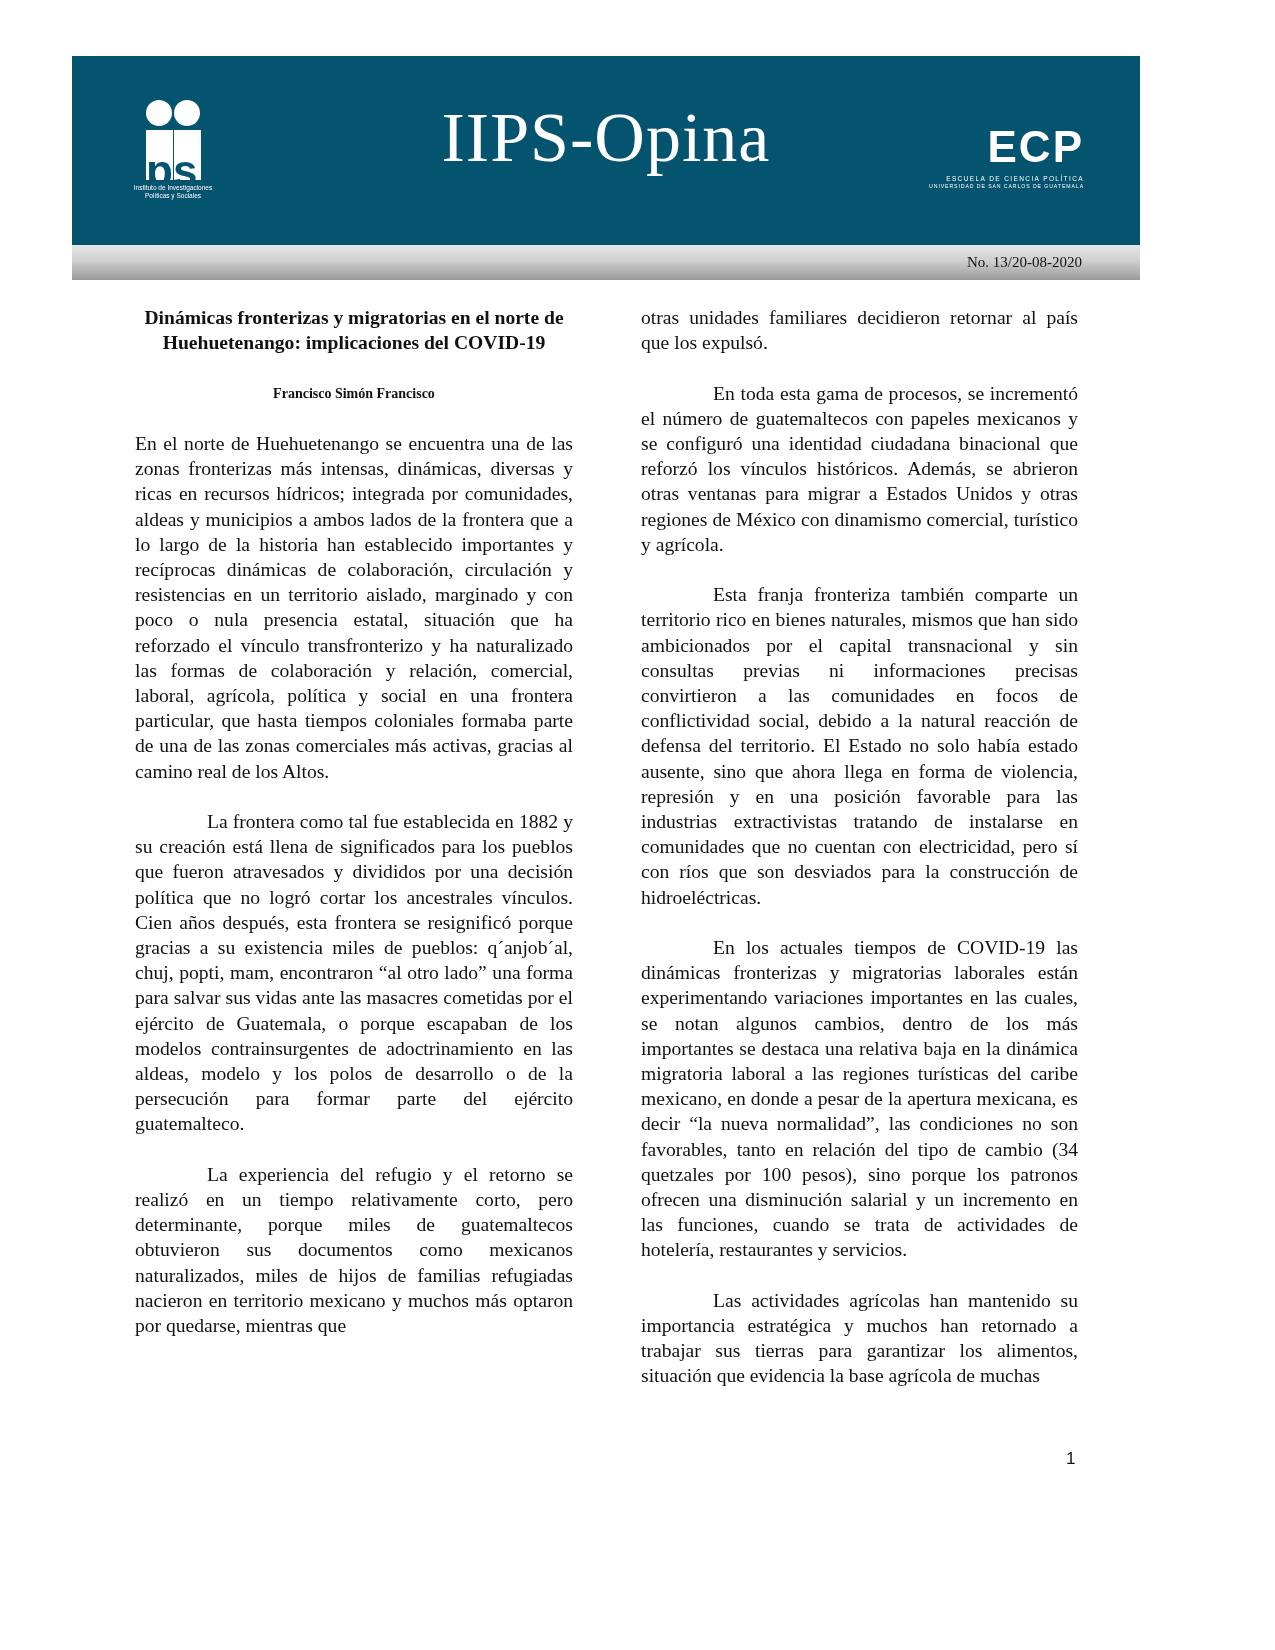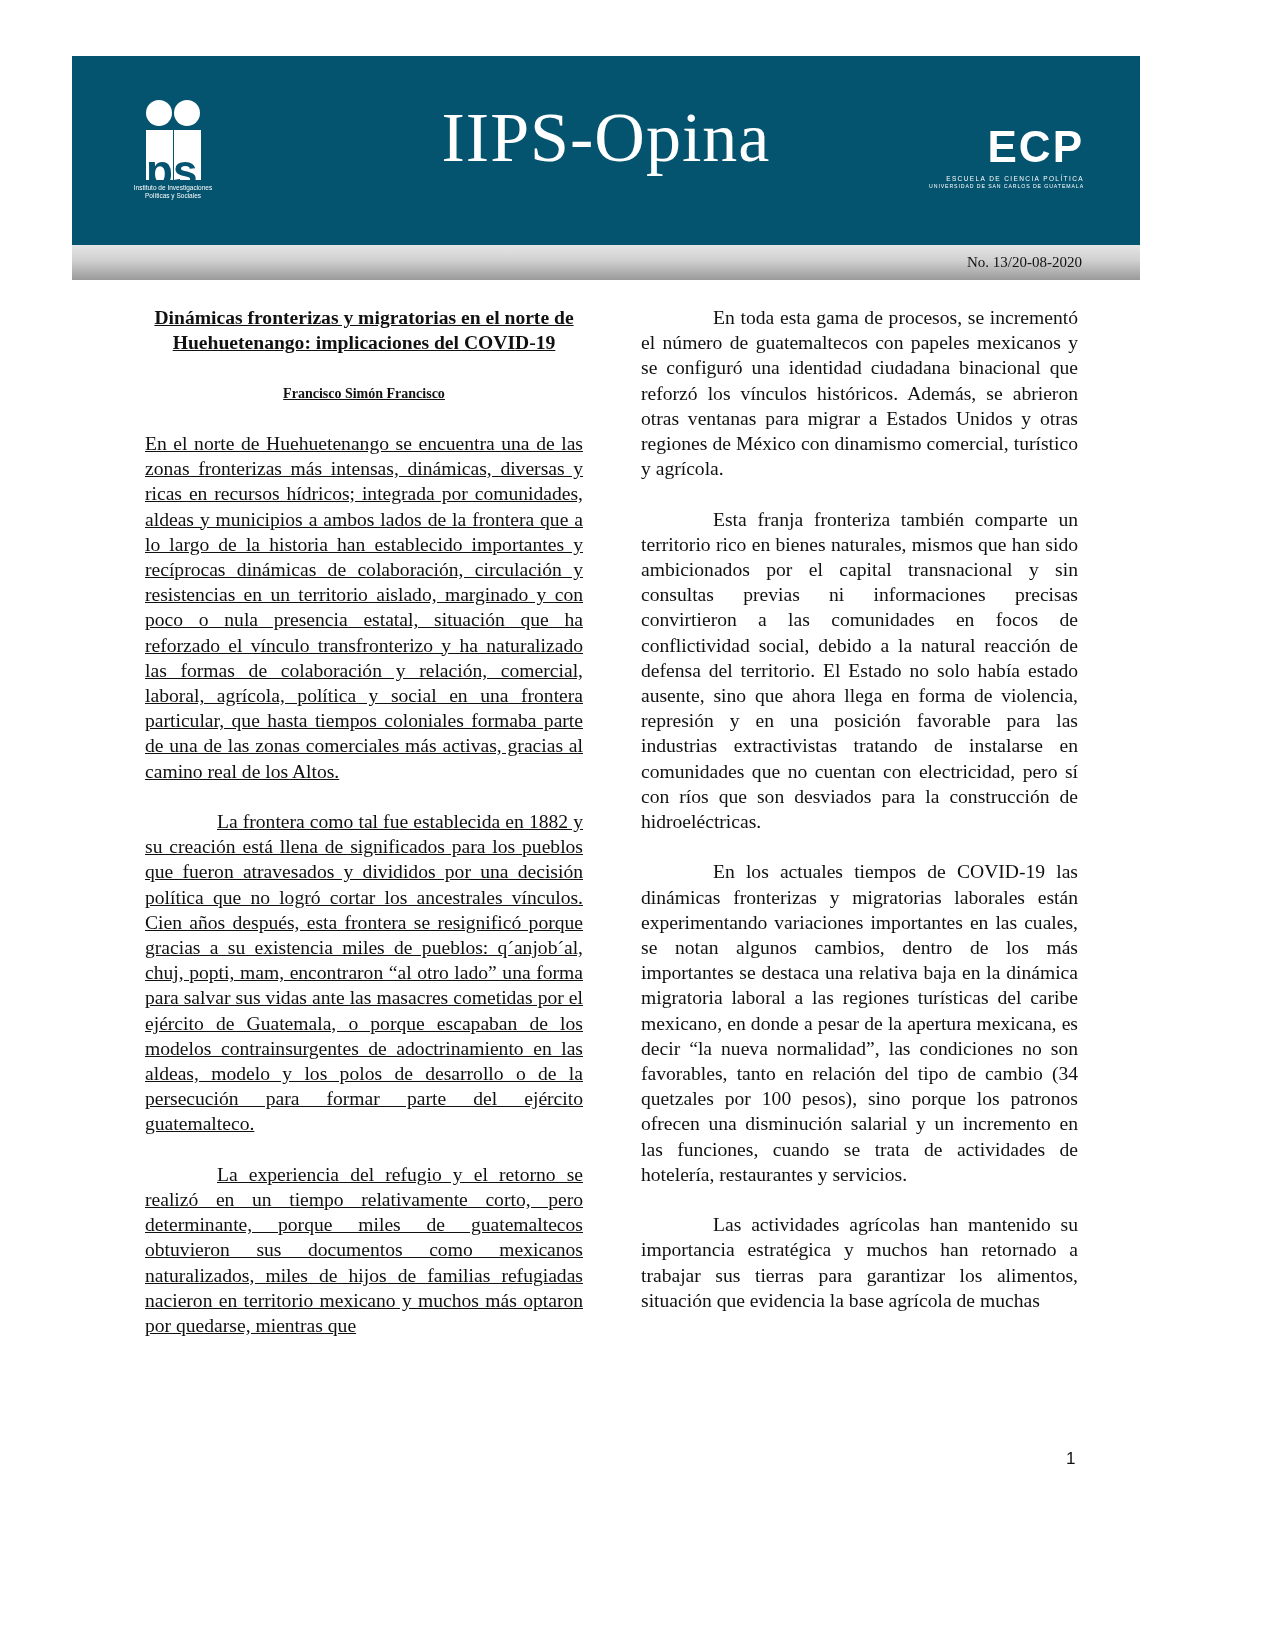--- a/index.html
+++ b/index.html
@@ -22,21 +22,21 @@
 
     .title { position: absolute; left: 0; width: 100%; top: 42px; text-align: center; font-family: "Liberation Serif", serif; font-size: 70px; color: #fff; letter-spacing: 1px; }
 
     .ecp-logo { position: absolute; right: 56px; top: 66px; width: 155px; }
     .ecp-word { font-family: "Liberation Sans", sans-serif; font-weight: bold; font-size: 44px; line-height: 50px; color: #fff; letter-spacing: 2px; text-align: right; }
     .ecp-sub1, .ecp-sub2 { font-family: "Liberation Sans", sans-serif; color: #fff; text-align: right; white-space: nowrap; }
     .ecp-sub1 { font-size: 6.5px; letter-spacing: 1.4px; margin-top: 3px; }
     .ecp-sub2 { font-size: 5.2px; letter-spacing: 0.9px; margin-top: 1px; }
 
     .col { position: absolute; top: 305px; font-size: 19.6px; line-height: 25.2px; text-align: justify; }
-    .col-left { left: 145px; width: 438px; text-decoration: underline; }
+    .col-left { left: 135px; width: 438px; }
     .col-right { left: 641px; width: 437px; }
     .col p { margin: 0 0 25.2px 0; }
     .col p.indent { text-indent: 72px; }
     .col p.nomargin { margin-bottom: 0; }
 
     .art-title { text-align: center; font-weight: bold; font-size: 19.6px; line-height: 25.2px; margin: 0 0 25.2px 0; }
     .author { text-align: center; font-weight: bold; font-size: 14px; line-height: 25.2px; margin: 0 0 25.2px 0; }
 
     .page-num { position: absolute; left: 1066px; top: 1449px; font-family: "Liberation Sans", sans-serif; font-size: 17px; color: #111; }
   </style>
@@ -73,19 +73,20 @@
   <div class="art-title">Dinámicas fronterizas y migratorias en el norte de Huehuetenango: implicaciones del COVID-19</div>
   <div class="author">
     <div>Francisco Simón Francisco</div>
   </div>
   <p>En el norte de Huehuetenango se encuentra una de las zonas fronterizas más intensas, dinámicas, diversas y ricas en recursos hídricos; integrada por comunidades, aldeas y municipios a ambos lados de la frontera que a lo largo de la historia han establecido importantes y recíprocas dinámicas de colaboración, circulación y resistencias en un territorio aislado, marginado y con poco o nula presencia estatal, situación que ha reforzado el vínculo transfronterizo y ha naturalizado las formas de colaboración y relación, comercial, laboral, agrícola, política y social en una frontera particular, que hasta tiempos coloniales formaba parte de una de las zonas comerciales más activas, gracias al camino real de los Altos.</p>
   <p class="indent">La frontera como tal fue establecida en 1882 y su creación está llena de significados para los pueblos que fueron atravesados y divididos por una decisión política que no logró cortar los ancestrales vínculos. Cien años después, esta frontera se resignificó porque gracias a su existencia miles de pueblos: q´anjob´al, chuj, popti, mam, encontraron “al otro lado” una forma para salvar sus vidas ante las masacres cometidas por el ejército de Guatemala, o porque escapaban de los modelos contrainsurgentes de adoctrinamiento en las aldeas, modelo y los polos de desarrollo o de la persecución para formar parte del ejército guatemalteco.</p>
   <p class="indent nomargin">La experiencia del refugio y el retorno se realizó en un tiempo relativamente corto, pero determinante, porque miles de guatemaltecos obtuvieron sus documentos como mexicanos naturalizados, miles de hijos de familias refugiadas nacieron en territorio mexicano y muchos más optaron por quedarse, mientras que</p>
 </div>
 
 <div class="col col-right">
+  <p>otras unidades familiares decidieron retornar al país que los expulsó.</p>
   <p class="indent">En toda esta gama de procesos, se incrementó el número de guatemaltecos con papeles mexicanos y se configuró una identidad ciudadana binacional que reforzó los vínculos históricos. Además, se abrieron otras ventanas para migrar a Estados Unidos y otras regiones de México con dinamismo comercial, turístico y agrícola.</p>
   <p class="indent">Esta franja fronteriza también comparte un territorio rico en bienes naturales, mismos que han sido ambicionados por el capital transnacional y sin consultas previas ni informaciones precisas convirtieron a las comunidades en focos de conflictividad social, debido a la natural reacción de defensa del territorio. El Estado no solo había estado ausente, sino que ahora llega en forma de violencia, represión y en una posición favorable para las industrias extractivistas tratando de instalarse en comunidades que no cuentan con electricidad, pero sí con ríos que son desviados para la construcción de hidroeléctricas.</p>
   <p class="indent">En los actuales tiempos de COVID-19 las dinámicas fronterizas y migratorias laborales están experimentando variaciones importantes en las cuales, se notan algunos cambios, dentro de los más importantes se destaca una relativa baja en la dinámica migratoria laboral a las regiones turísticas del caribe mexicano, en donde a pesar de la apertura mexicana, es decir “la nueva normalidad”, las condiciones no son favorables, tanto en relación del tipo de cambio (34 quetzales por 100 pesos), sino porque los patronos ofrecen una disminución salarial y un incremento en las funciones, cuando se trata de actividades de hotelería, restaurantes y servicios.</p>
   <p class="indent nomargin">Las actividades agrícolas han mantenido su importancia estratégica y muchos han retornado a trabajar sus tierras para garantizar los alimentos, situación que evidencia la base agrícola de muchas</p>
 </div>
 
 <div class="page-num">1</div>
 
 </body></html>

